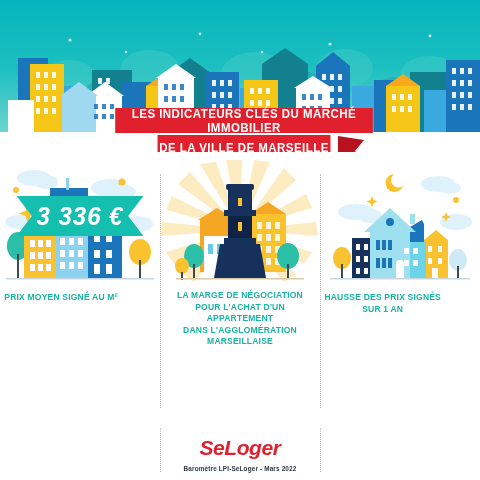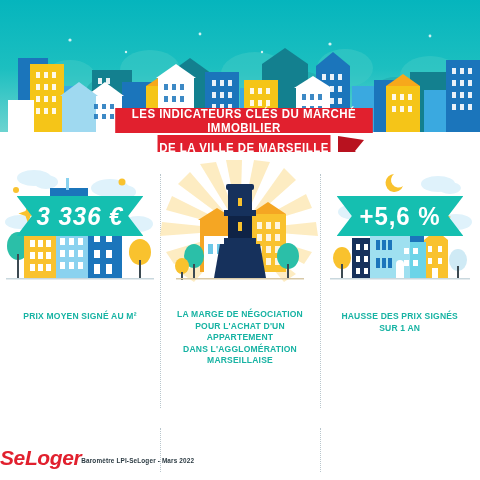--- a/index.html
+++ b/index.html
@@ -48,21 +48,21 @@
 
   
   .columns {
     position: absolute; left:0; top: 160px;
     width: 480px; height: 268px;
     display: flex;
   }
   .col {
     position: relative;
     width: 160px; height: 100%;
-    display: flex; flex-direction: column; align-items: center; gap: 19px;
+    display: flex; flex-direction: column; align-items: flex-start;
   }
   .divider {
     position: absolute; top: 14px; bottom: 20px; width: 1px;
     border-left: 1px dotted #b9c6cc;
   }
   .div1 { left: 160px; }
   .div2 { left: 320px; }
 
   .illus { height: 128px; width: 160px; position: relative; }
   .illus svg { position:absolute; left:0; top:0; }
@@ -93,21 +93,21 @@
     clip-path: polygon(0% 0%, 100% 0%, 88% 50%, 100% 100%, 0% 100%, 12% 50%);
     transform: scaleX(.96);
   }
   .r-left  { top: 196px; left: 0; font-style: italic; }
   .r-mid   { top: 218px; left: 160px; }
   .r-right { top: 196px; left: 320px; }
 
   
   .footer {
     position:absolute; left:0; top: 428px; width:480px; height: 52px;
-    display:flex; flex-direction:row; align-items:center; justify-content:flex-start;
+    display:flex; flex-direction:column; align-items:center; justify-content:flex-start;
     padding-top: 8px;
   }
   .logo {
     font-size: 21px; font-weight: bold; color:#e1202e;
     font-style: italic; letter-spacing: -.4px;
   }
   .logo .thin { font-style: italic; font-weight: bold; }
   .source {
     margin-top: 5px;
     font-size: 6.4px; color:#2b3a42; font-weight: bold; letter-spacing: .15px;
@@ -547,25 +547,20 @@
         <div>SUR 1 AN</div>
       </div>
     </div>
   </div>
 
   <div class="ribbon-wrap r-left">
     <div class="ribbon">
       <span>3 336 €</span>
     </div>
   </div>
-  <div class="ribbon-wrap r-right">
-    <div class="ribbon">
-      <span>+5,6 %</span>
-    </div>
-  </div>
 
   <div class="footer">
     <div class="foot-dot-l"></div>
     <div class="foot-dot-r"></div>
     <div class="logo">
       <span>Se</span><span class="thin">Loger</span>
     </div>
     <div class="source">Baromètre LPI-SeLoger - Mars 2022</div>
   </div>
 

